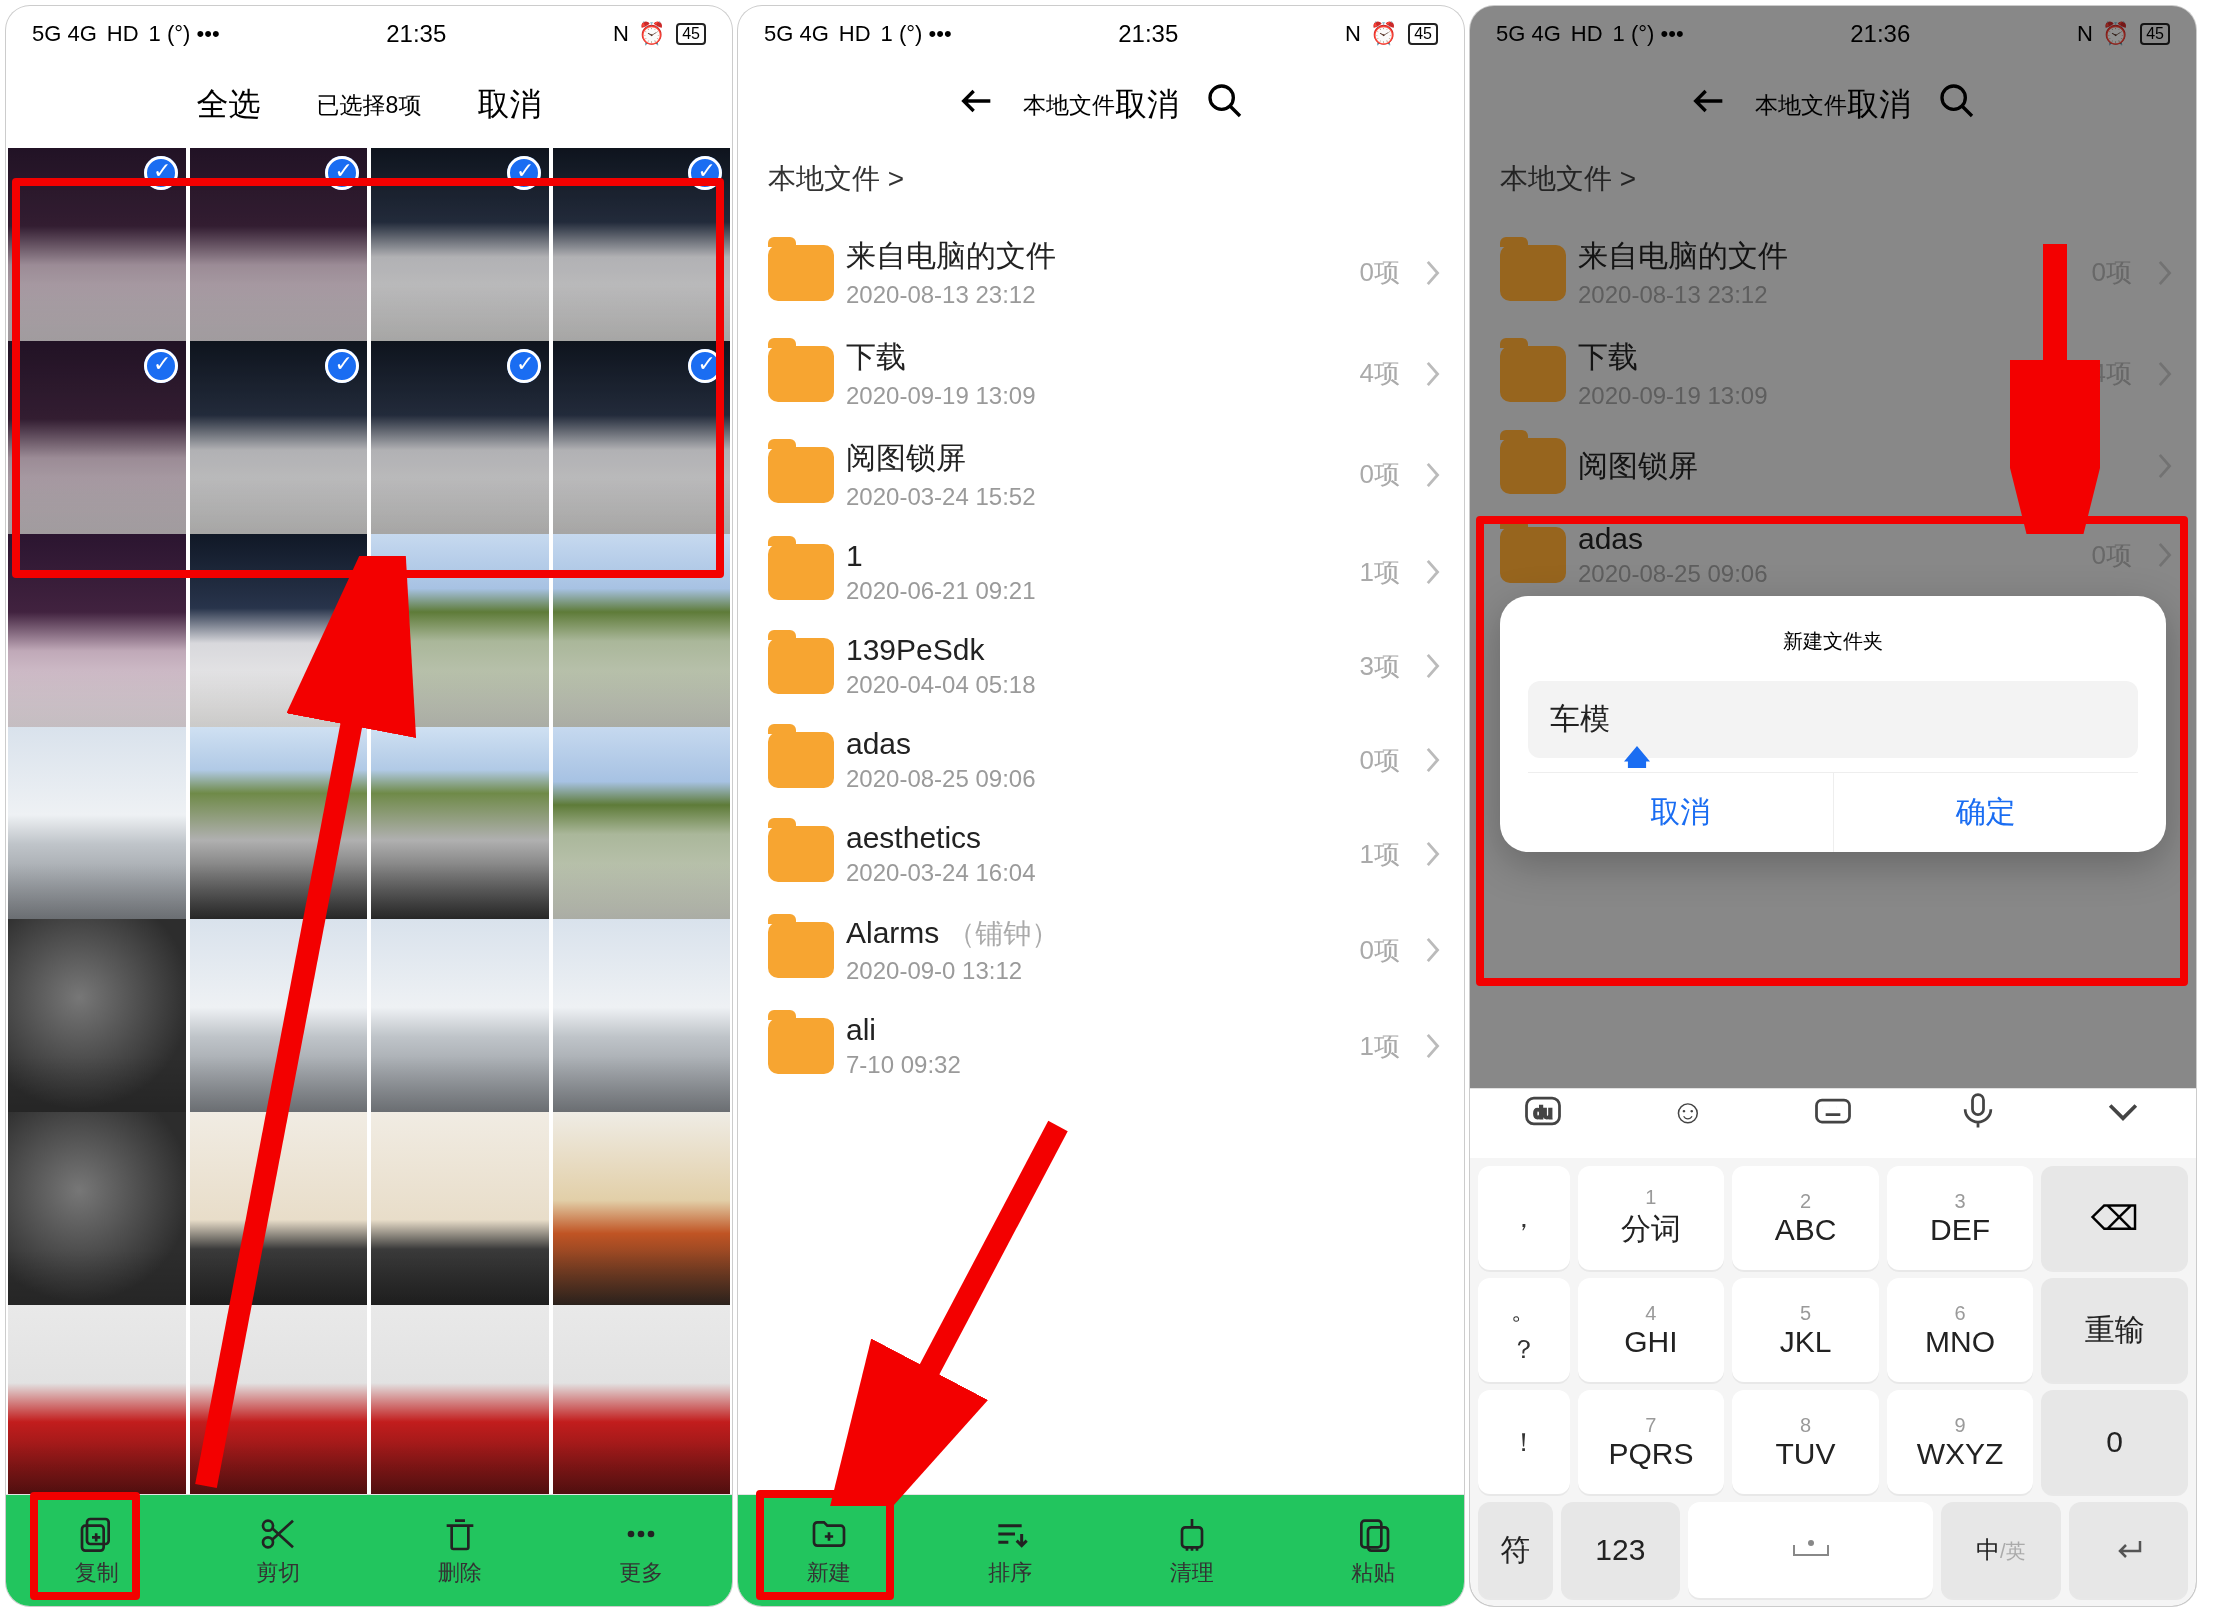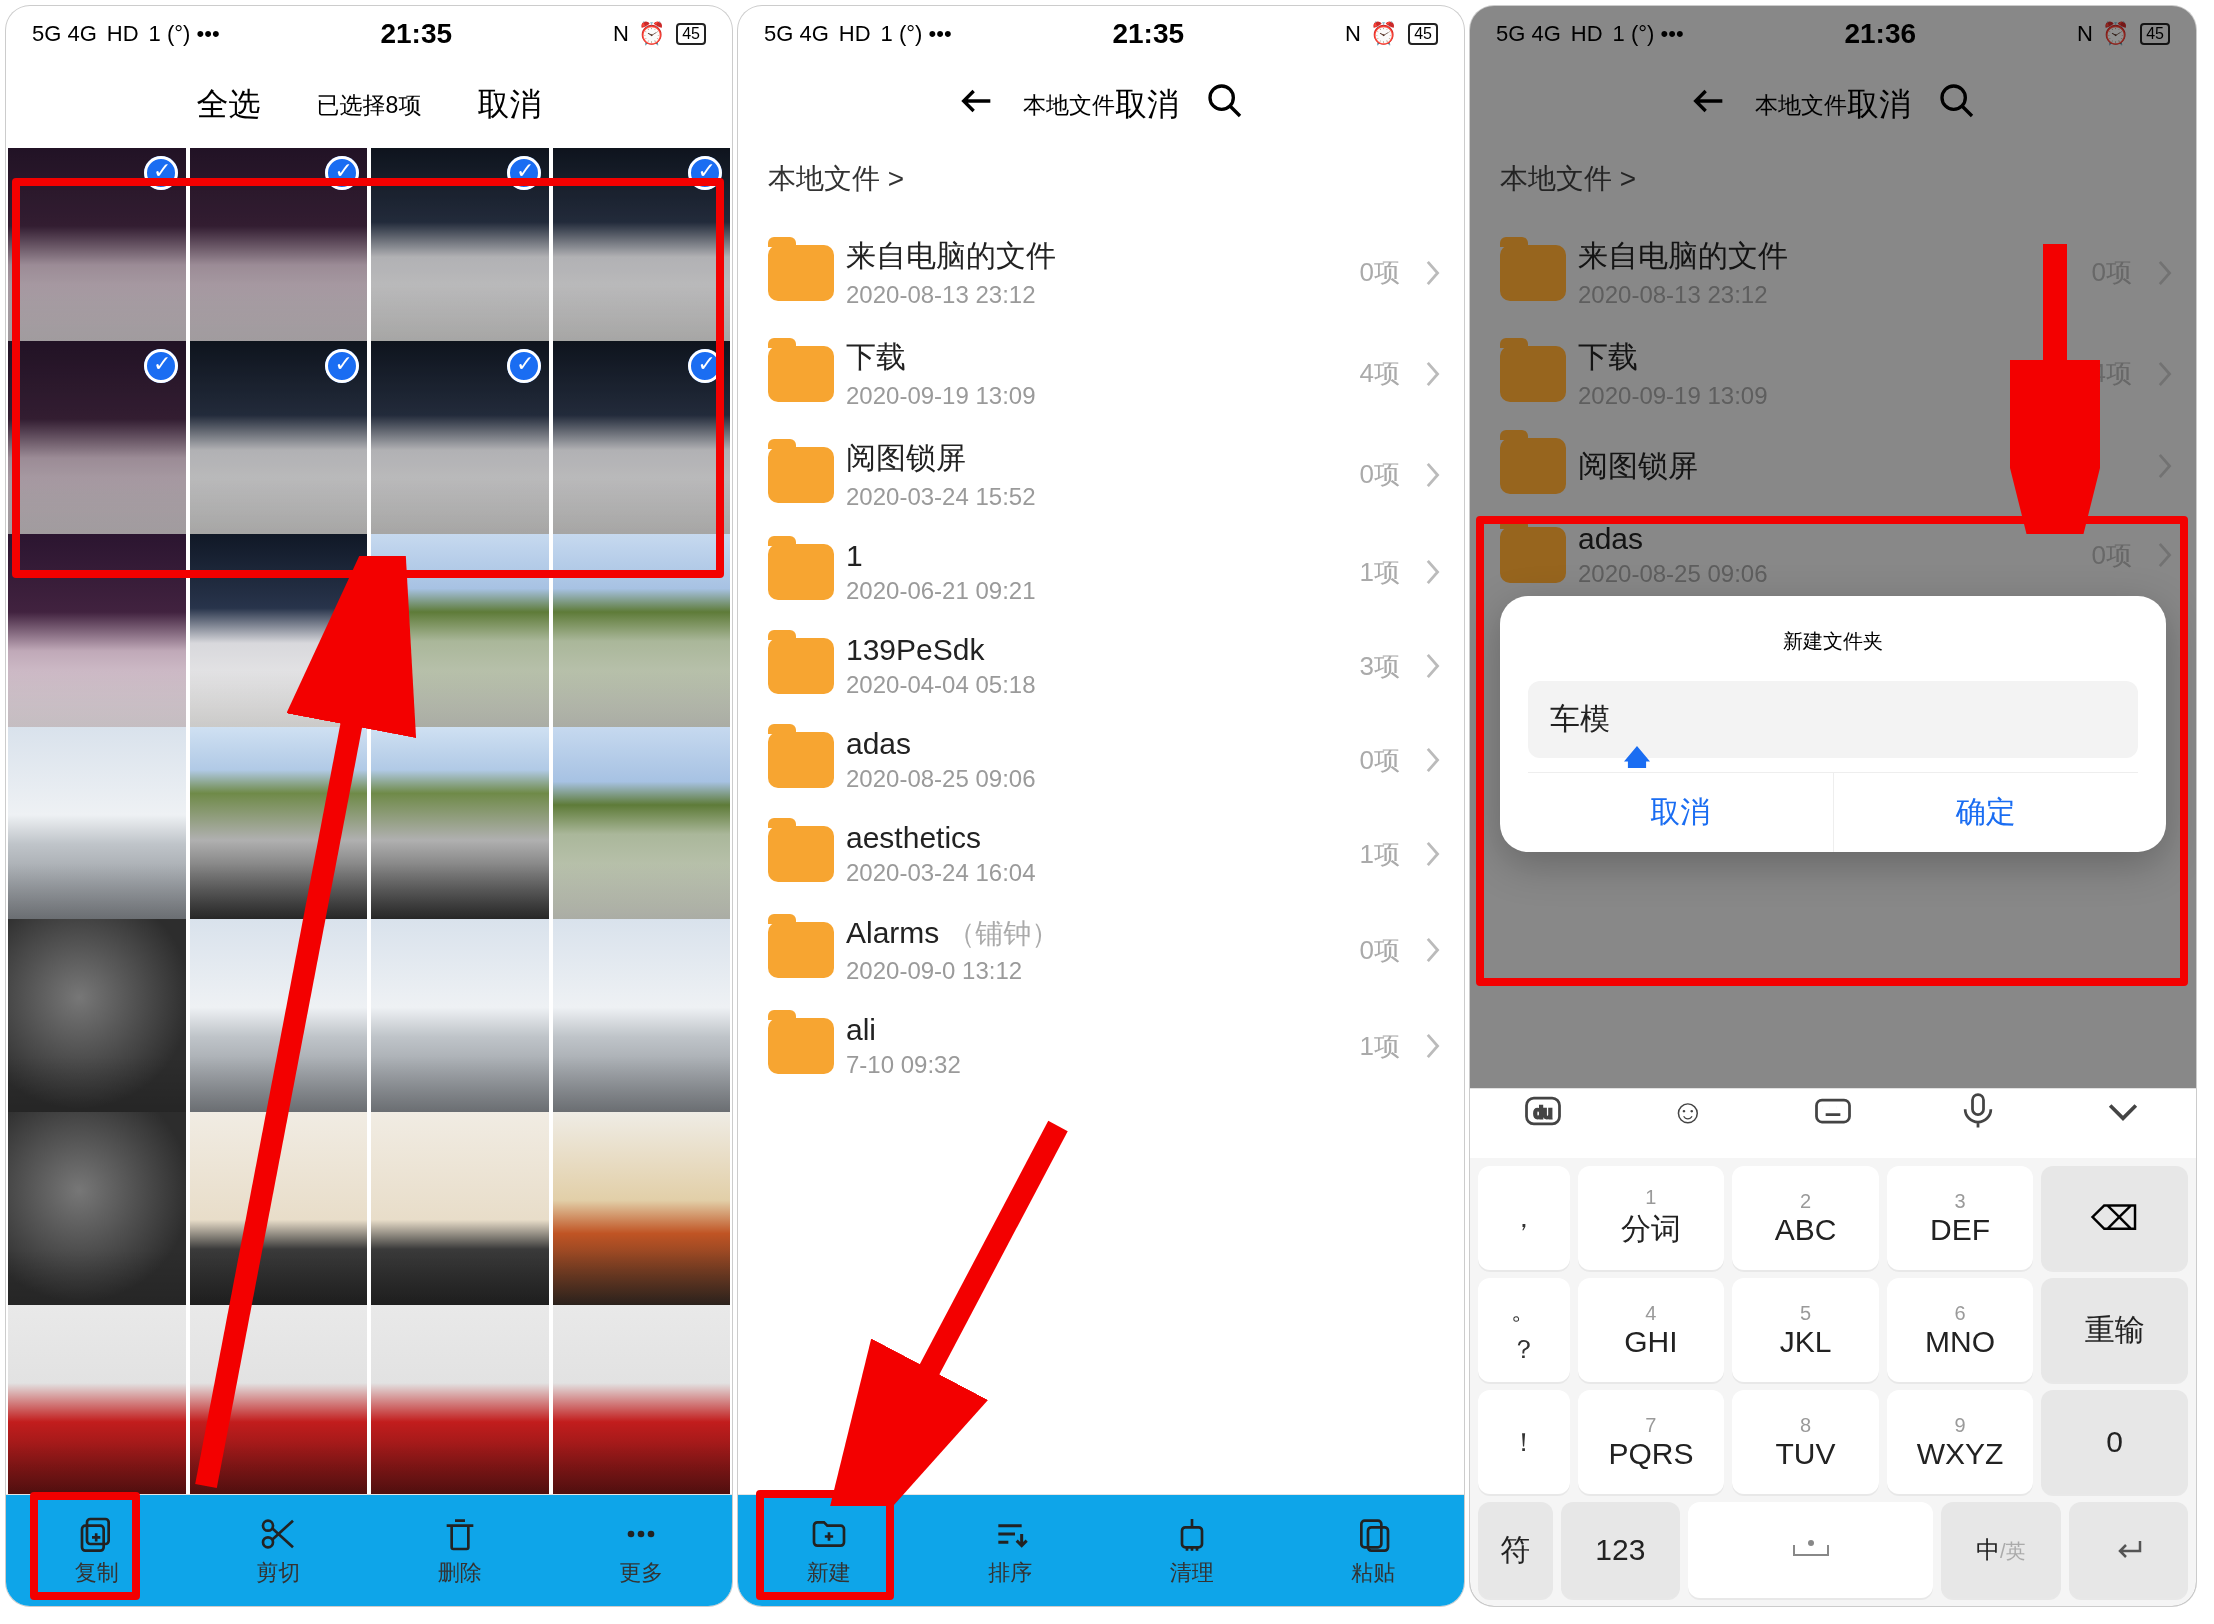--- a/index.html
+++ b/index.html
@@ -16,21 +16,21 @@
     display: flex; flex-direction: column;
   }
   .phone.dim { background: #bdbdbd; }
   
   .status {
     height: 56px; display: flex; align-items: center; justify-content: space-between;
     padding: 0 26px; font-size: 22px; color: #000; font-weight: 500;
   }
   .phone.dim .status { filter: brightness(.8); }
   .status .left, .status .right { display: flex; align-items: center; gap: 10px; }
-  .status .clock { font-size: 28px; font-weight: 700; }
+  .status .clock { font-size: 24px; font-weight: 400; }
   .ico { display: inline-flex; align-items: center; }
   .batt { border: 2px solid #222; border-radius: 4px; padding: 0 4px; font-size: 16px; }
   
   .hdr {
     height: 86px; display: flex; align-items: center; justify-content: center;
     padding: 0 28px; font-size: 32px; color: #000000;
   }
   .hdr .title { font-size: 23px; font-weight: 500; }
   .hdr .side { min-width: 120px; display: flex; gap: 26px; align-items: center; }
   .hdr .side.right { justify-content: flex-end; }
@@ -84,21 +84,21 @@
   .img.show2 { background: linear-gradient(180deg,#efece5 0%,#e2cfa8 45%,#c05424 62%,#2e2722 100%); }
   .img.red { background: linear-gradient(180deg,#e9e9e9 0%,#e2e2e2 40%,#c21d1d 60%,#571111 100%); }
   .img::after {
     content: ""; position: absolute; inset: 0;
     background: linear-gradient(180deg, rgba(0,0,0,0) 70%, rgba(0,0,0,.18));
   }
   
   .toolbar {
     height: 112px; display: flex;
     border-top: 1px solid #e5e5e5;
-    background: #0ea5e9;
+    background: #22c55e;
   }
   .tool { flex: 1; display: flex; flex-direction: column; align-items: center; justify-content: center; gap: 4px; }
   .tool svg { width: 40px; height: 40px; }
   .tool span { font-size: 22px; color: #333; }
   
   .ann { position: absolute; border: 8px solid #f30000; border-radius: 4px; pointer-events: none; z-index: 50; }
   .arrow { position: absolute; z-index: 50; pointer-events: none; }
   
   .overlay { position: absolute; inset: 0; background: rgba(0,0,0,.28); }
   .dialog {

